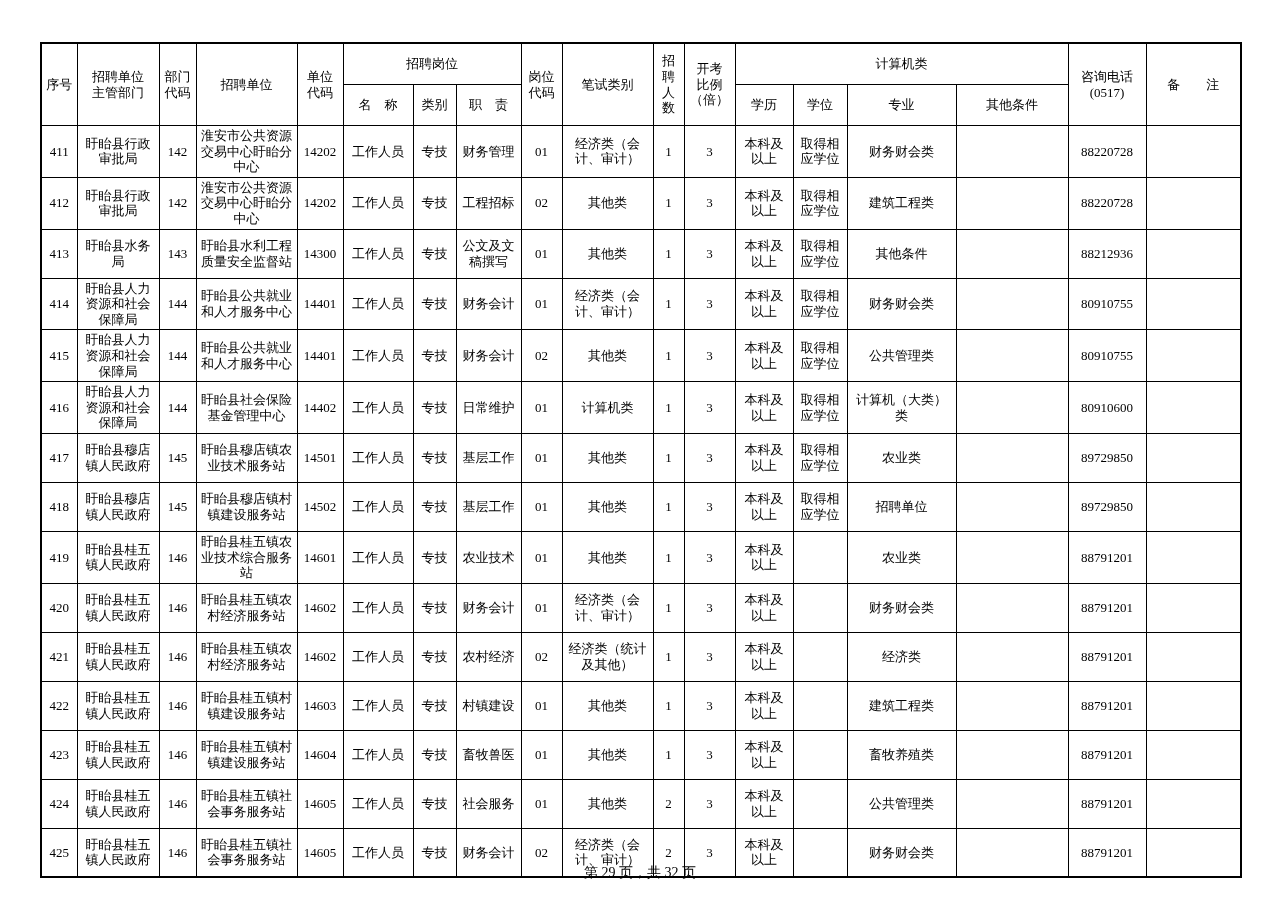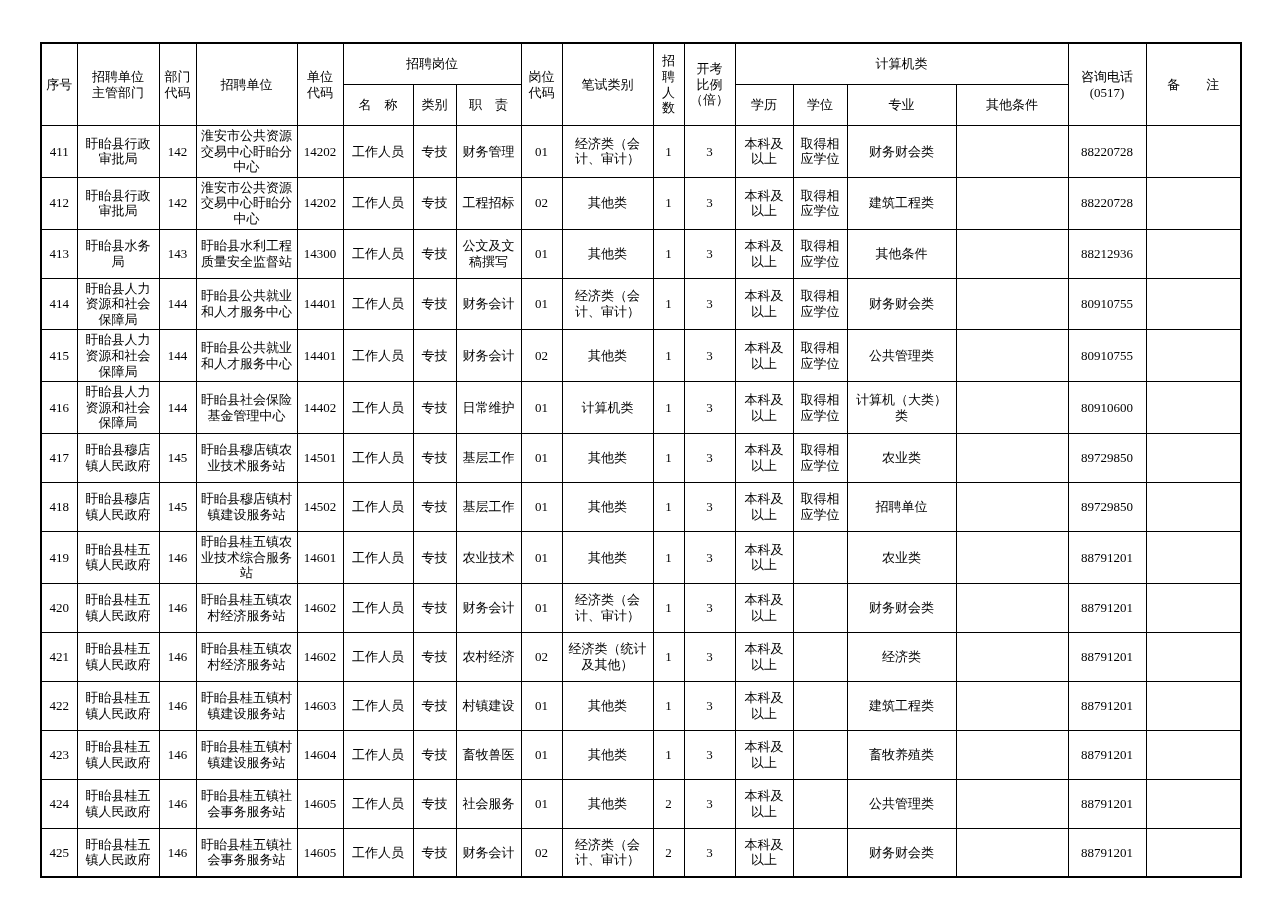--- a/index.html
+++ b/index.html
@@ -412,14 +412,15 @@
           <td>本科及以上</td>
           <td></td>
           <td>财务财会类</td>
           <td></td>
           <td>88791201</td>
           <td></td>
         </tr>
       </tbody>
   </table>
 
+  <div class="footer">第 29 页，共 32 页</div>
 
 </div>
 
 </body></html>

